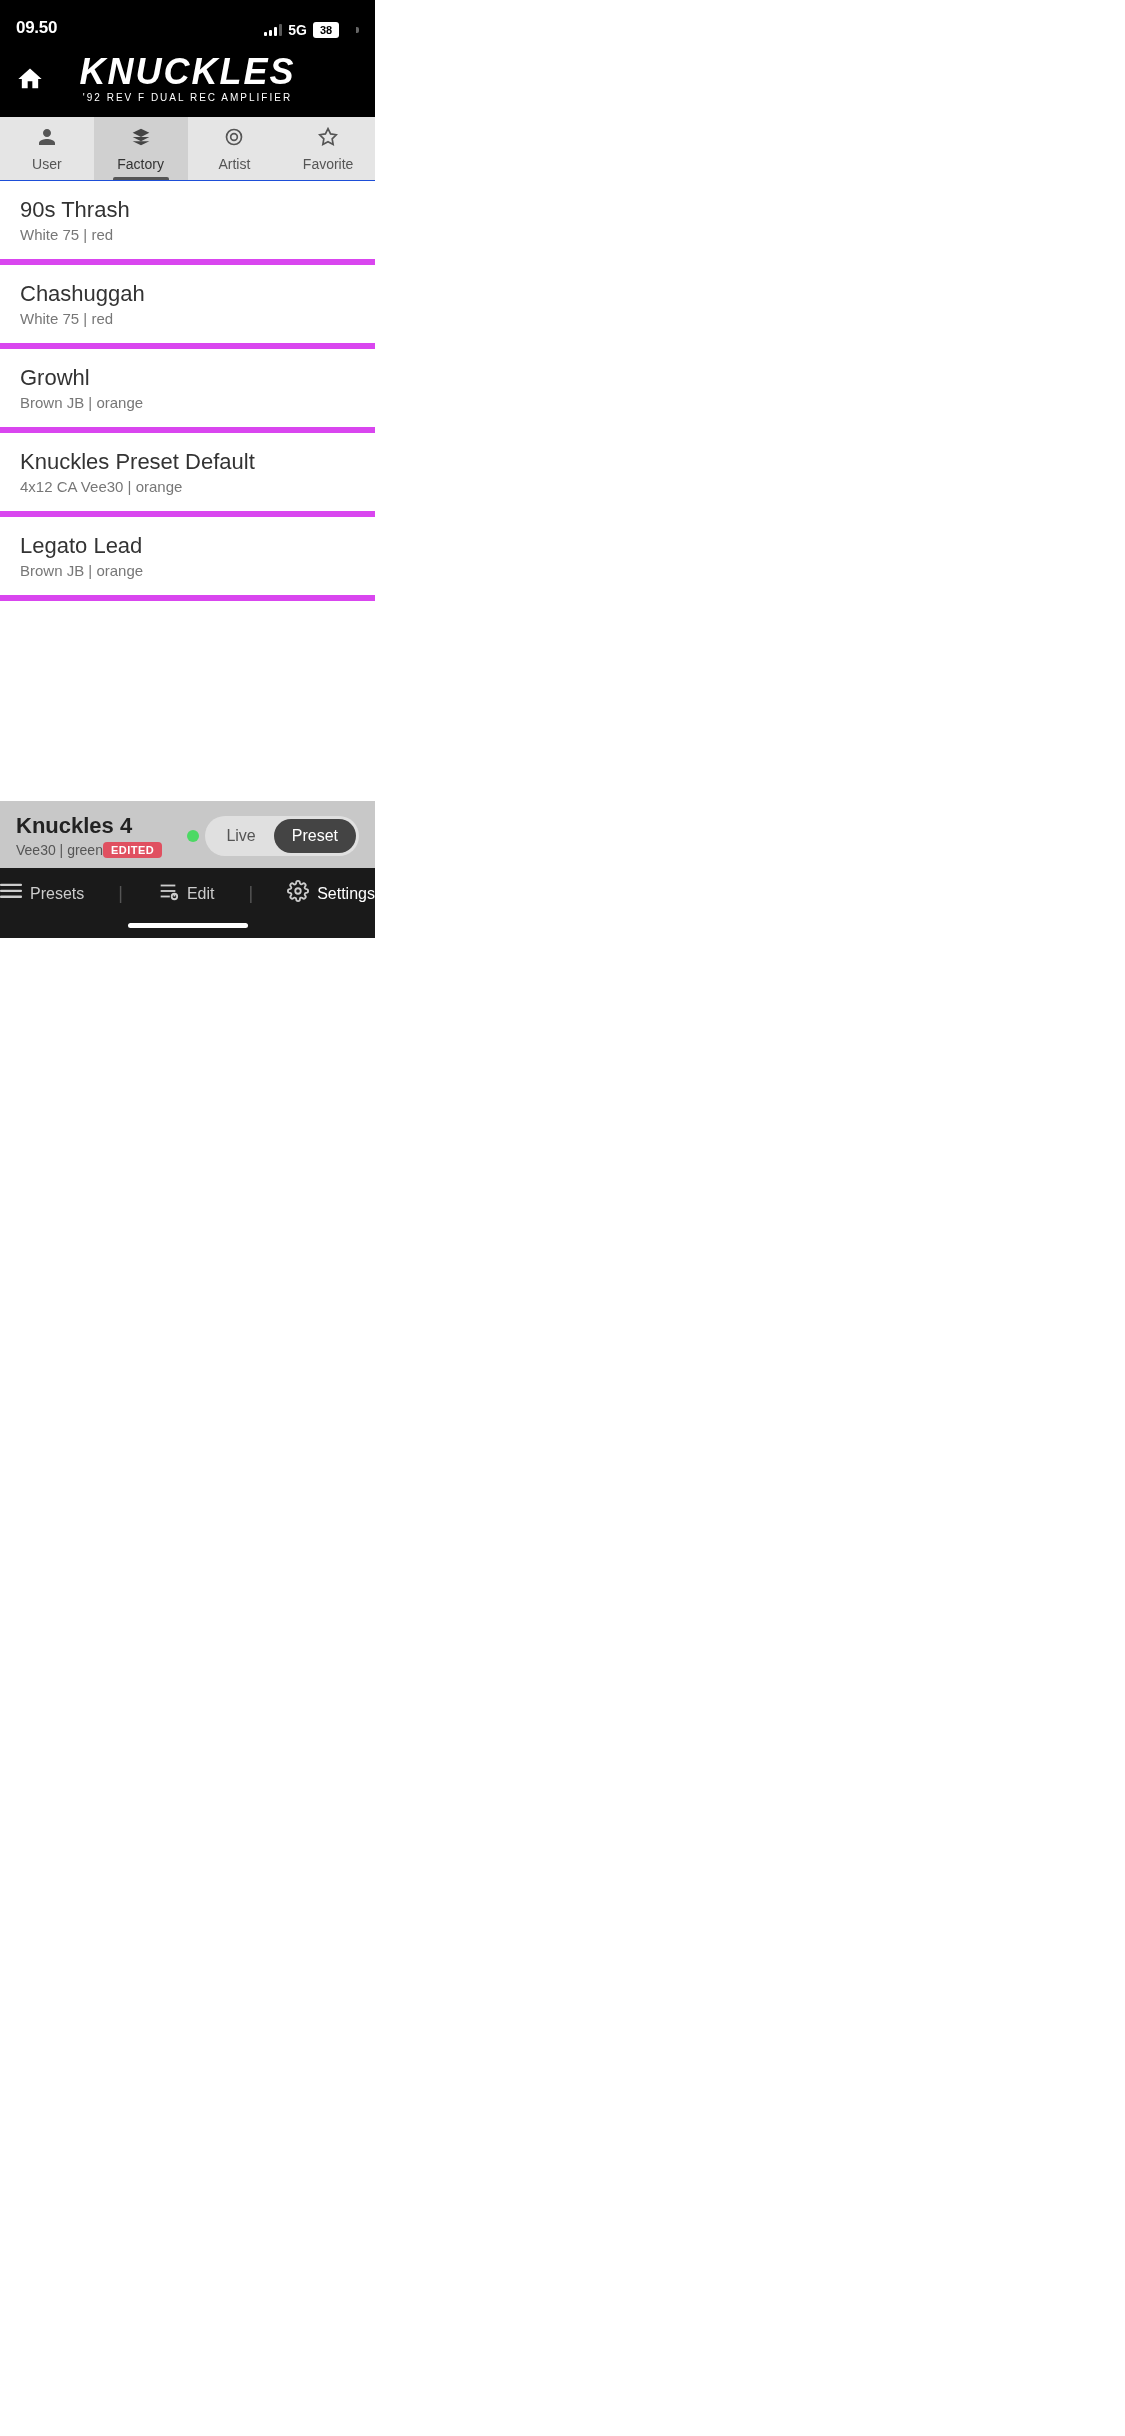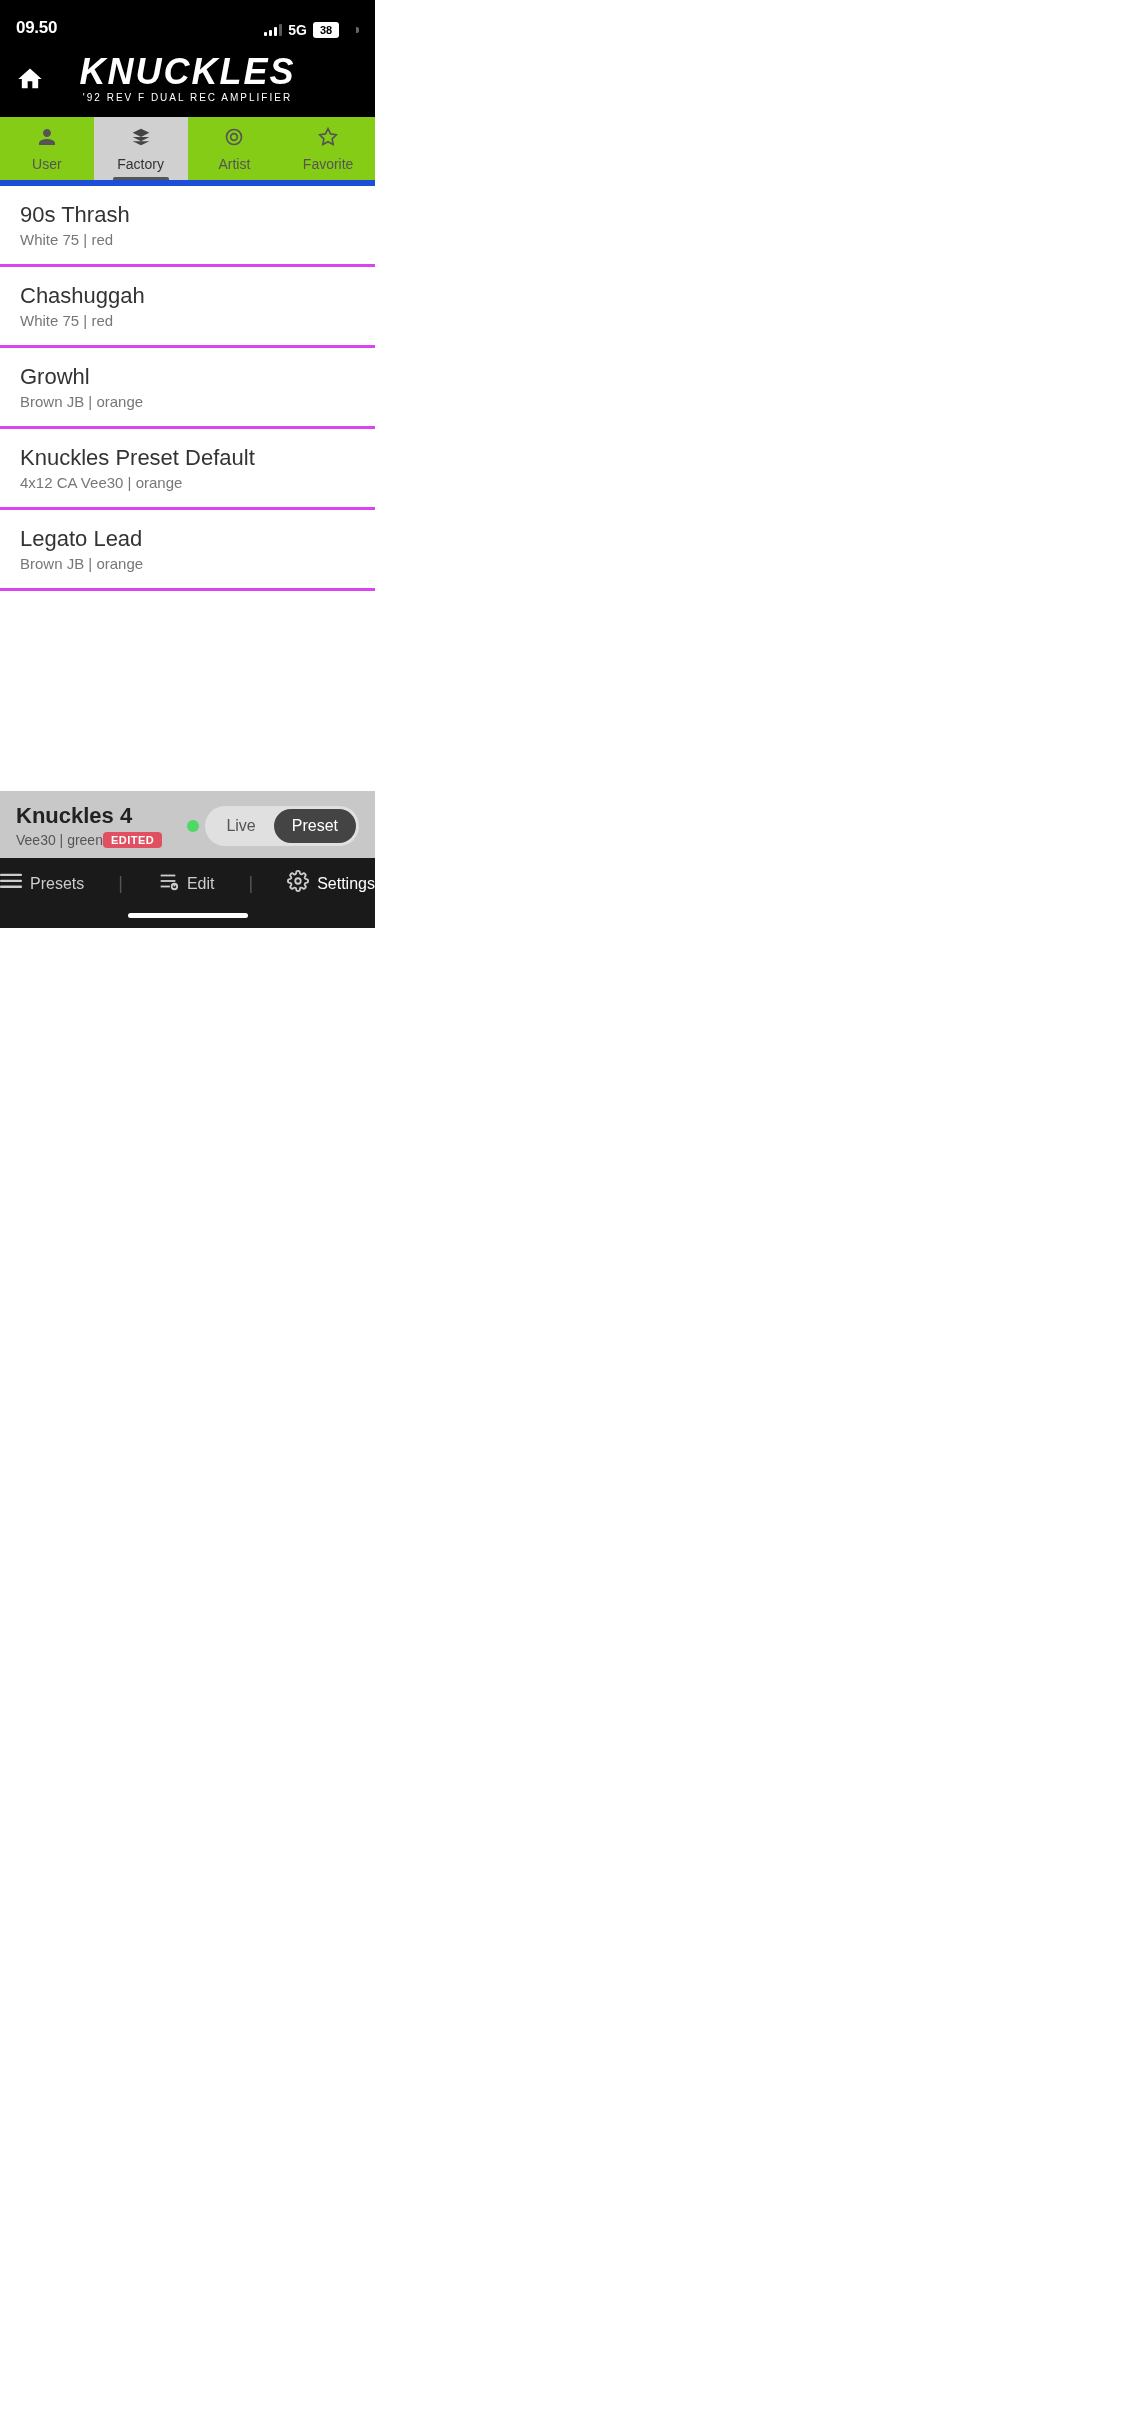--- a/index.html
+++ b/index.html
@@ -110,23 +110,23 @@
     .app-subtitle {
       font-size: 10px;
       color: #fff;
       letter-spacing: 2px;
       font-weight: 400;
       margin-top: 2px;
     }
 
     
     .tab-bar {
-      background: #84cc16;
-      display: flex;
-      border-bottom: 6px solid #1d4ed8;
+      background: #e5e5e5;
+      display: flex;
+      border-bottom: 1px solid #1d4ed8;
     }
     .tab-item {
       flex: 1;
       display: flex;
       flex-direction: column;
       align-items: center;
       justify-content: center;
       padding: 10px 4px 8px;
       gap: 4px;
       cursor: pointer;
@@ -159,21 +159,21 @@
       color: #555;
     }
 
     
     .preset-list {
       background: #fff;
       flex: 1;
     }
     .preset-item {
       padding: 16px 20px;
-      border-bottom: 3px solid #d946ef;
+      border-bottom: 6px solid #d946ef;
       cursor: pointer;
     }
     .preset-name {
       font-size: 22px;
       color: #333;
       font-weight: 400;
       margin-bottom: 3px;
     }
     .preset-detail {
       font-size: 15px;

